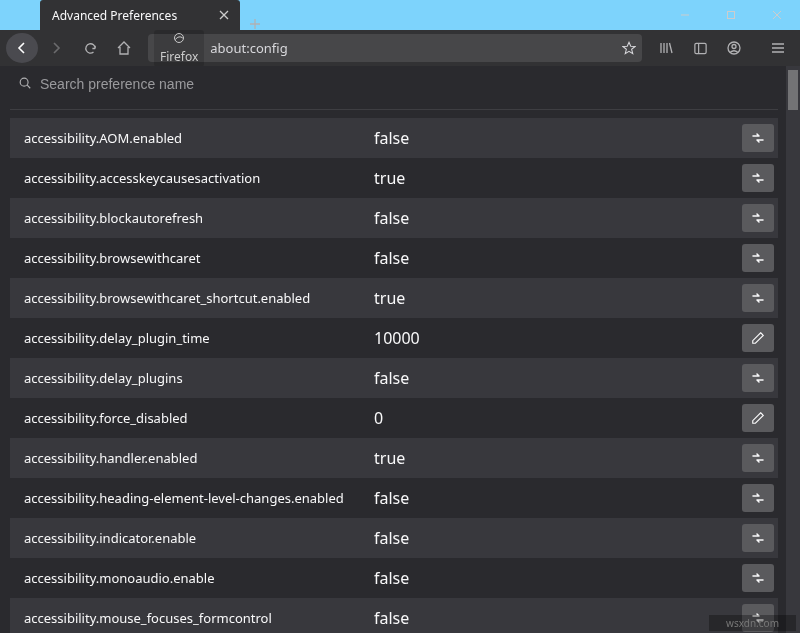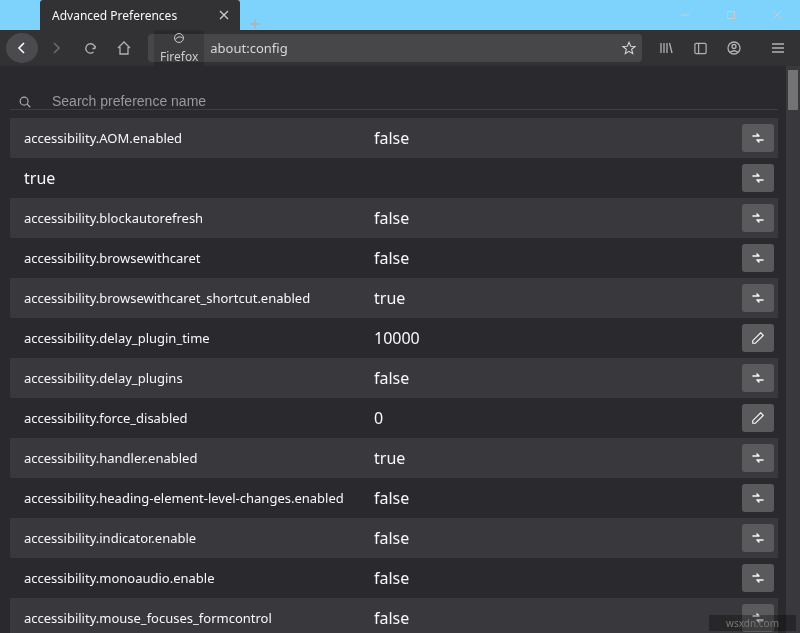--- a/index.html
+++ b/index.html
@@ -70,22 +70,22 @@
   }
   .content-inner { flex:1; overflow:hidden; padding: 10px 0 0 10px; }
   .scrollbar { width: 14px; background: #38383d; position:relative; }
   .scroll-thumb { position:absolute; left:2px; right:2px; top:4px; height:40px; background:#737375; border-radius:0; }
   .searchbox {
     margin: 0 8px 8px 0;
     height: 34px;
     background: transparent;
     border: none;
     border-bottom: 1px solid rgba(249,249,250,0.1);
-    display:flex; align-items:flex-end;
-    padding: 0 8px; gap:20px;
+    display:flex; align-items:flex-start;
+    padding: 0 8px; gap:8px;
     color: #b1b1b3;
   }
   .searchbox input {
     background:transparent; border:none; outline:none; color:#d7d7db; font-size:14px; flex:1;
   }
   .searchbox input::placeholder { color:#9a9a9d; }
   .pref-list { margin: 0 8px 0 0; }
   .pref-row {
     display:flex; align-items:center;
     min-height: 36px;
@@ -228,20 +228,21 @@
         <div class="pref-row odd">
           <div class="pref-name">accessibility.AOM.enabled</div>
           <div class="pref-val">false</div>
           <div class="pref-action">
             <svg width="16" height="16" viewBox="0 0 16 16">
               <path d="M3 6 L9 6 L7 4 M13 10 L7 10 L9 12" fill="none" stroke="currentColor" stroke-width="1.5" stroke-linecap="round" stroke-linejoin="round"></path>
             </svg>
           </div>
         </div>
         <div class="pref-row even">
+          <div class="pref-name">accessibility.accesskeycausesactivation</div>
           <div class="pref-val">true</div>
           <div class="pref-action">
             <svg width="16" height="16" viewBox="0 0 16 16">
               <path d="M3 6 L9 6 L7 4 M13 10 L7 10 L9 12" fill="none" stroke="currentColor" stroke-width="1.5" stroke-linecap="round" stroke-linejoin="round"></path>
             </svg>
           </div>
         </div>
         <div class="pref-row odd">
           <div class="pref-name">accessibility.blockautorefresh</div>
           <div class="pref-val">false</div>

